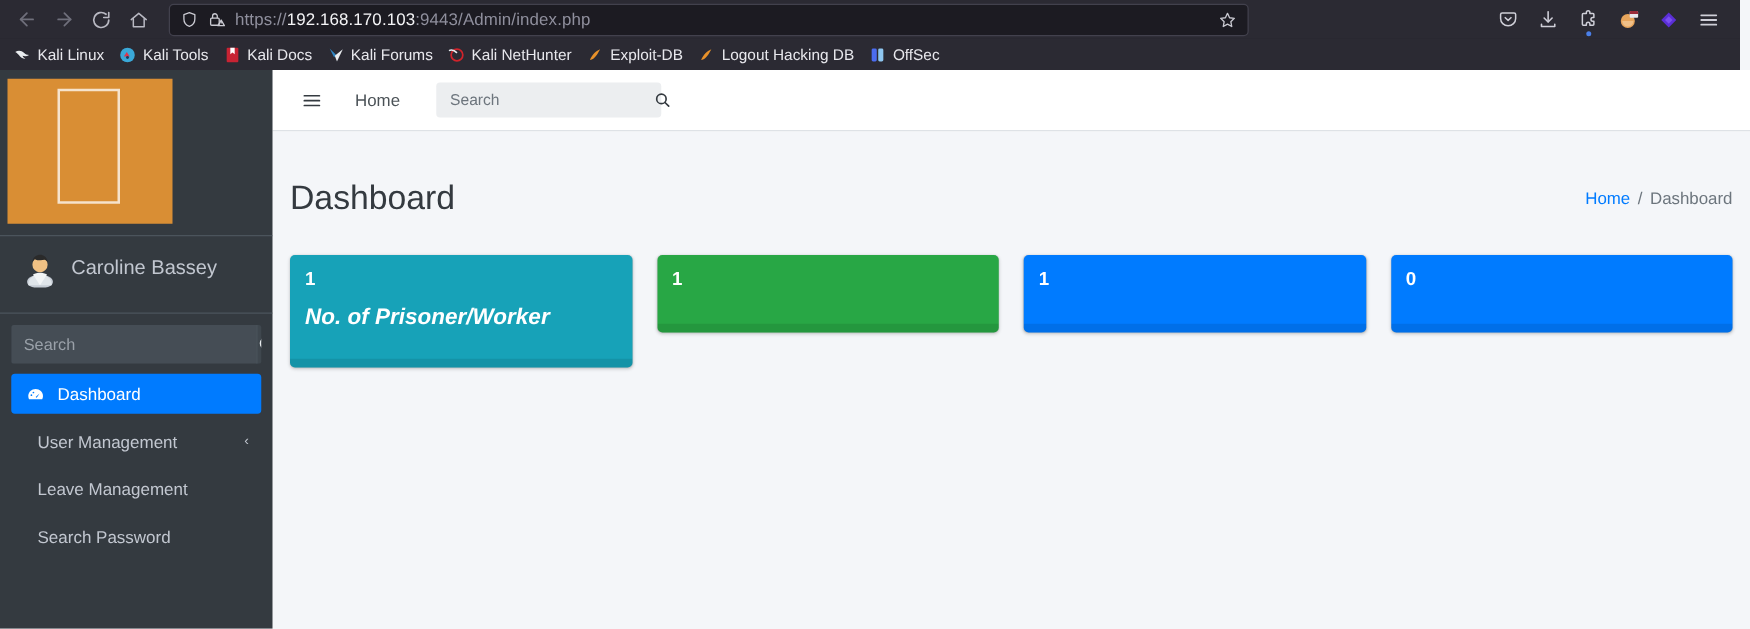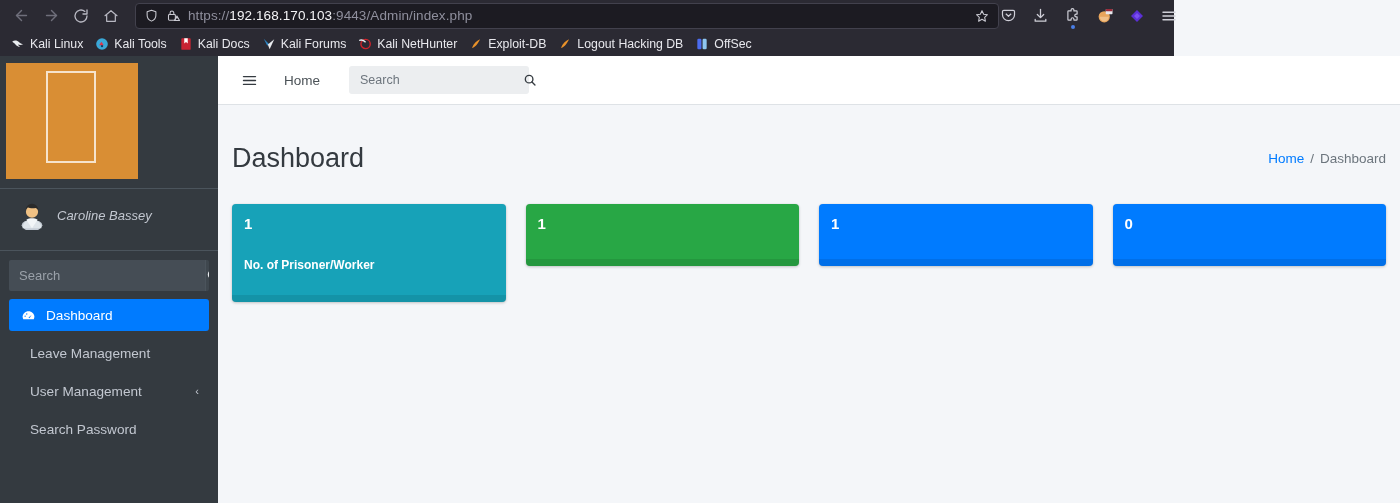--- a/index.html
+++ b/index.html
@@ -5,21 +5,21 @@
   * { box-sizing: border-box; }
   html, body {
     margin: 0; padding: 0;
     width: 1400px; height: 503px;
     overflow: hidden;
     font-family: "Liberation Sans", sans-serif;
     background: #f4f6f9;
   }
 
   
-  .browser { width: 1174px; background: #2b2a33; }
+  .browser { width: 1392px; background: #2b2a33; }
   .nav-toolbar {
     height: 31px; display: flex; align-items: center;
     background: #2b2a33; padding: 0 6px;
   }
   .nav-btn {
     width: 30px; height: 26px; display: flex; align-items: center;
     justify-content: center; color: #b9b9c3; flex: none;
   }
   .nav-btn.disabled { color: #6f6f7b; }
   .nav-btn svg { display: block; }
@@ -77,21 +77,21 @@
   .brand-text {
     position: relative; font-size: 30px; color: #f6e6d4; letter-spacing: .5px;
     font-family: "DejaVu Sans", sans-serif; font-weight: 400; margin-left: -6px;
     margin-top: 2px;
   }
   .side-divider { height: 1px; background: #4b545c; margin: 9px 0 0 0; }
   .userpanel {
     display: flex; align-items: center; gap: 10px; padding: 11px 0 11px 17px;
   }
   .avatar { width: 30px; height: 30px; flex: none; }
-  .user-name { font-size: 13px; color: #c2c7d0; font-style: italic; }
+  .user-name { font-size: 16px; color: #c2c7d0; }
 
   .side-search-wrap { padding: 9px 9px 0 9px; }
   .side-search {
     display: flex; height: 31px; border-radius: 2px; overflow: hidden;
   }
   .side-search input {
     flex: 1; background: #454d55; border: 0; outline: 0;
     color: #c2c7d0; font-size: 13px; padding: 0 10px;
     font-family: "Liberation Sans", sans-serif;
   }
@@ -147,21 +147,21 @@
     display: flex; gap: 0; padding: 0 4px; align-items: flex-start;
   }
   .card-col { padding: 0 10px; flex: 1 1 0; min-width: 0; }
   .small-box {
     border-radius: 4px; color: #ffffff; position: relative;
     box-shadow: 0 0 1px rgba(0,0,0,.125), 0 1px 3px rgba(0,0,0,.2);
     overflow: hidden;
   }
   .small-box .inner { padding: 9px 12px 30px 12px; }
   .small-box .num { font-size: 15px; font-weight: bold; line-height: 1.5; }
-  .small-box .lbl { font-size: 12px; font-weight: bold; margin-top: 22px; }
+  .small-box .lbl { font-size: 18px; font-weight: bold; margin-top: 7px; font-style: italic; }
   .small-box .footer-strip {
     position: absolute; left: 0; right: 0; bottom: 0; height: 7px;
     background: rgba(0,0,0,.09);
   }
 </style>
 </head>
 <body>
 
 <div class="browser">
 
@@ -377,26 +377,26 @@
               <path d="M12 5C6.8 5 2.6 9 2.6 14c0 1.5.4 2.9 1 4.1h16.8c.6-1.2 1-2.6 1-4.1C21.4 9 17.2 5 12 5z"></path>
               <circle cx="6.6" cy="13" r="1.1" fill="#007bff"></circle>
               <circle cx="9.2" cy="9.6" r="1.1" fill="#007bff"></circle>
               <path d="M12 15.2l5-4.2-3.6 5.2z" fill="#007bff"></path>
             </svg>
         </span>
         <span>Dashboard</span>
       </div>
 
       <div class="menu-item plain">
-        <span>Leave Management</span>
-      </div>
-
-      <div class="menu-item plain">
         <span>User Management</span>
         <span class="chev">‹</span>
+      </div>
+
+      <div class="menu-item plain">
+        <span>Leave Management</span>
       </div>
 
       <div class="menu-item plain">
         <span>Search Password</span>
       </div>
 
     </nav>
   </aside>
 
   <main class="content">

